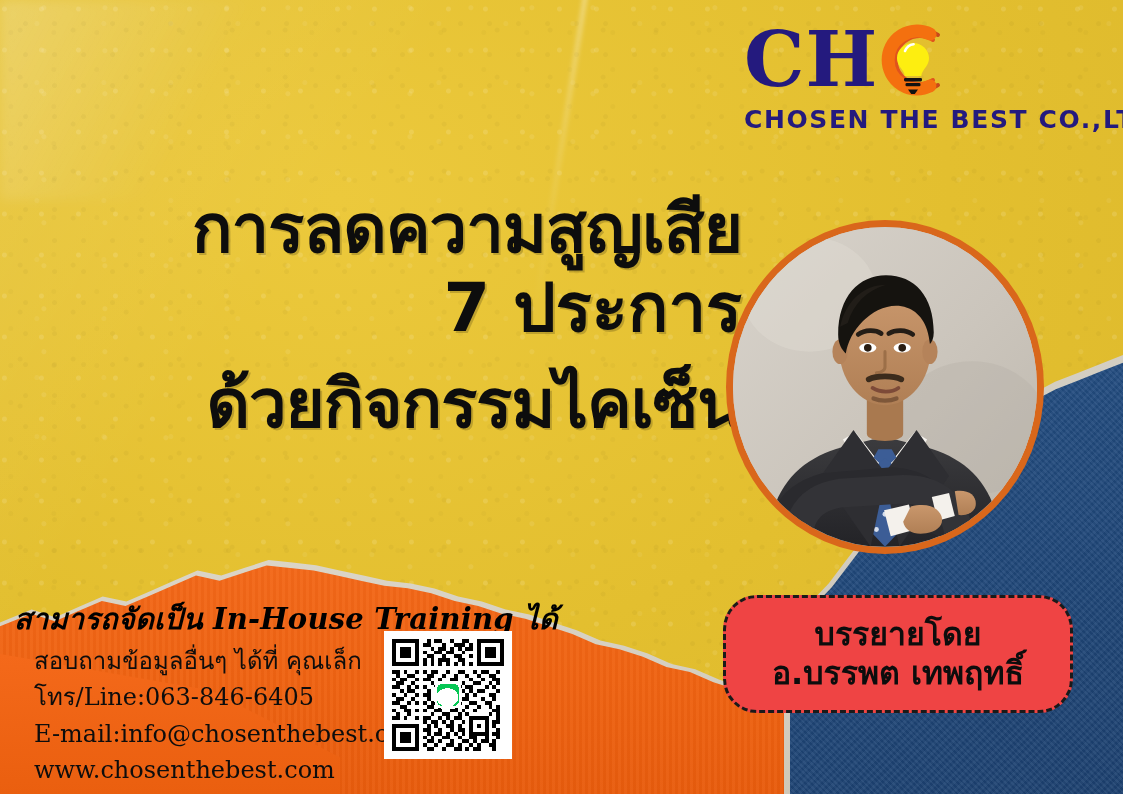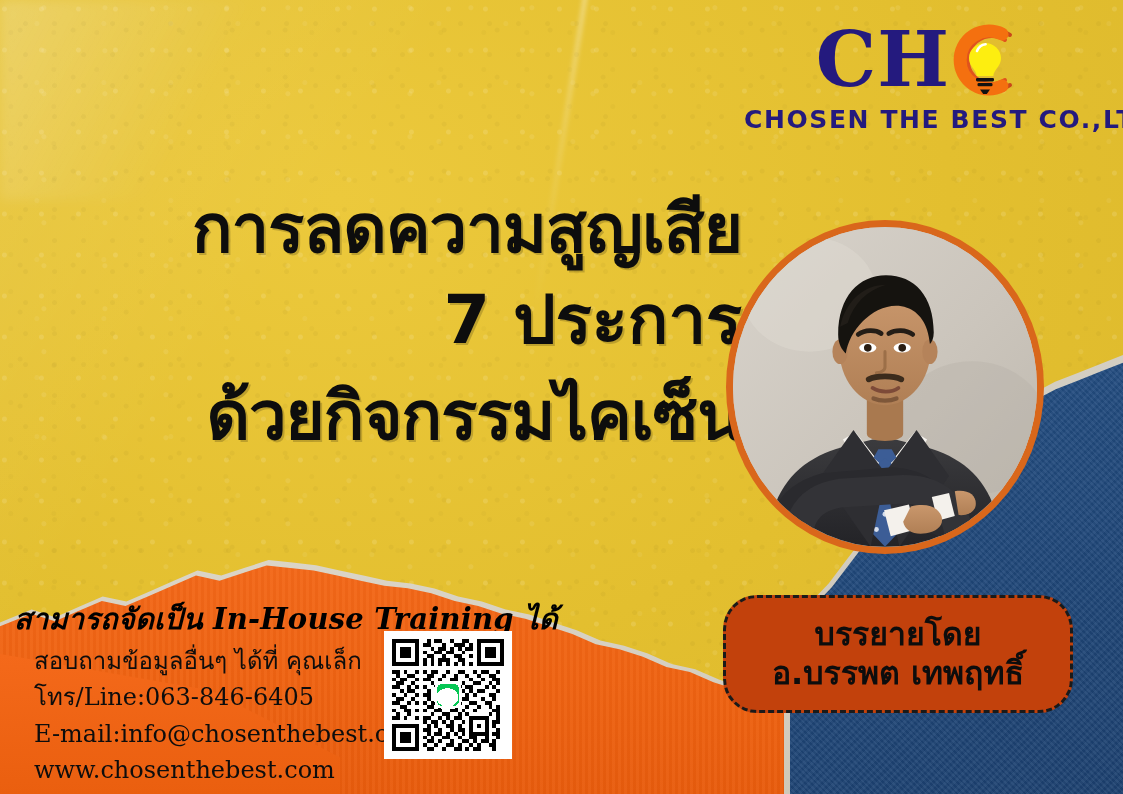--- a/index.html
+++ b/index.html
@@ -123,21 +123,21 @@
     clip-path:polygon(0% 0%, 62% 26%, 100% 74%, 100% 100%, 0% 100%);
   }
 
   
   .logo{
     position:absolute; top:22px; left:744px;
     width:348px; text-align:center;
     line-height:1;
   }
   .logo-word{
-    display:flex; align-items:center; justify-content:center;
+    display:flex; align-items:center; 
     font-family:"DejaVu Serif","Liberation Serif",serif;
     font-weight:700;
     font-size:76px;
     letter-spacing:1px;
     color:#241a7e;
   }
   .logo-bulb{
     position:relative;
     width:74px; height:74px;
     margin:0 -2px;
@@ -167,39 +167,39 @@
   }
   .headline{
     position:absolute; top:192px; left:0; width:742px;
     text-align:right;
     color:#0d0d0d;
     font-weight:700;
     line-height:1.13;
     text-shadow:2px 2px 0 rgba(0,0,0,.18);
   }
   .headline .l1{ display:block; font-size:67px; letter-spacing:-1px;}
-  .headline .l2{ display:block; font-size:67px; margin-top:15px;}
+  .headline .l2{ display:block; font-size:67px; margin-top:3px;}
   .headline .l3{ display:block; font-size:67px; margin-top:21px; letter-spacing:-1px;}
 
   
   .portrait{
     position:absolute; top:220px; left:726px;
     width:318px; height:334px;
     border-radius:50%;
     border:7px solid #d9671b;
     overflow:hidden;
     background:#cfcac3;
   }
   .portrait svg{display:block;width:100%;height:100%;}
 
   
   .speaker-badge{
     position:absolute; left:723px; top:595px;
     width:350px; height:118px;
-    background:#c2410c;
+    background:#ef4444;
     border:3px dashed #1a1a1a;
     border-radius:34px;
     display:flex; flex-direction:column;
     align-items:center; justify-content:center;
     color:#0d0d0d; font-weight:700;
     line-height:1.22;
   }
   .speaker-badge .s1{font-size:32px;}
   .speaker-badge .s2{font-size:32px;}
 

